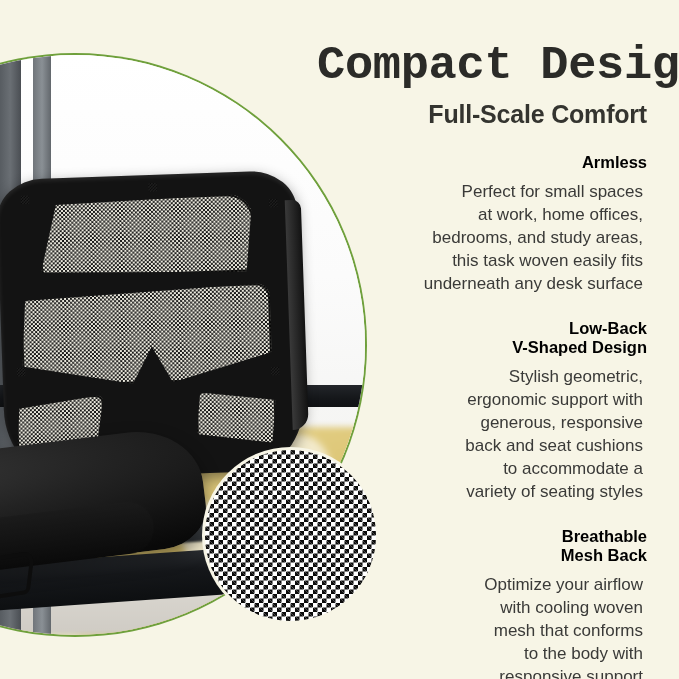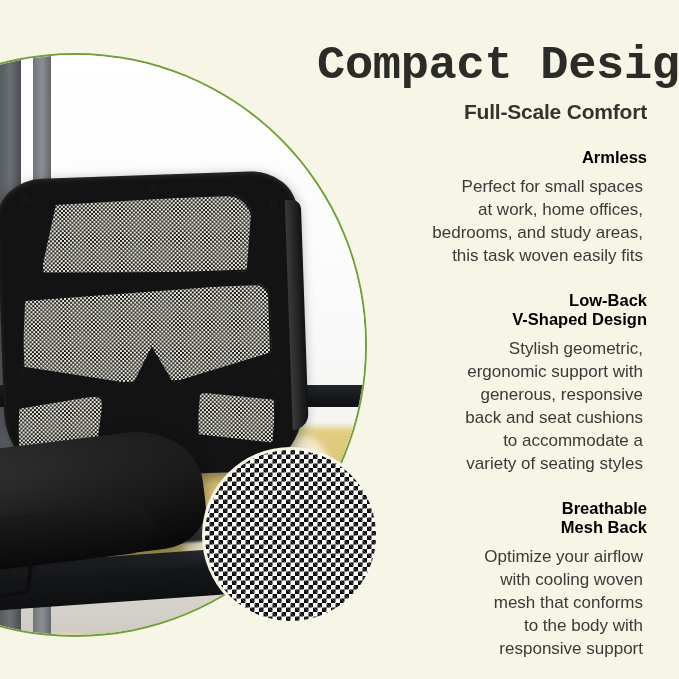--- a/index.html
+++ b/index.html
@@ -178,21 +178,21 @@
     font-family:Liberation Mono, monospace;
     font-weight:700;
     font-size:47px;
     line-height:52px;
     color:#2b2b28;
     letter-spacing:-.3px;
     margin:0;
     white-space:nowrap;
   }
   .subhead{
-    font-size:21px;
+    font-size:25px;
     font-weight:700;
     color:#34342f;
     margin:8px 0 0 0;
     letter-spacing:-.2px;
   }
   .feature{margin-top:24px;}
   .feature-title{
     color:#000000;
     font-size:16.5px;
     font-weight:700;
@@ -260,20 +260,21 @@
 
     <div class="feature">
       <p class="feature-title">
         <span>Armless</span>
       </p>
       <p class="feature-body">
         <span>Perfect for small spaces</span>
         <span>at work, home offices,</span>
         <span>bedrooms, and study areas,</span>
         <span>this task woven easily fits</span>
+        <span>underneath any desk surface</span>
       </p>
     </div>
 
     <div class="feature">
       <p class="feature-title">
         <span>Low-Back</span>
         <span>V-Shaped Design</span>
       </p>
       <p class="feature-body">
         <span>Stylish geometric,</span>

